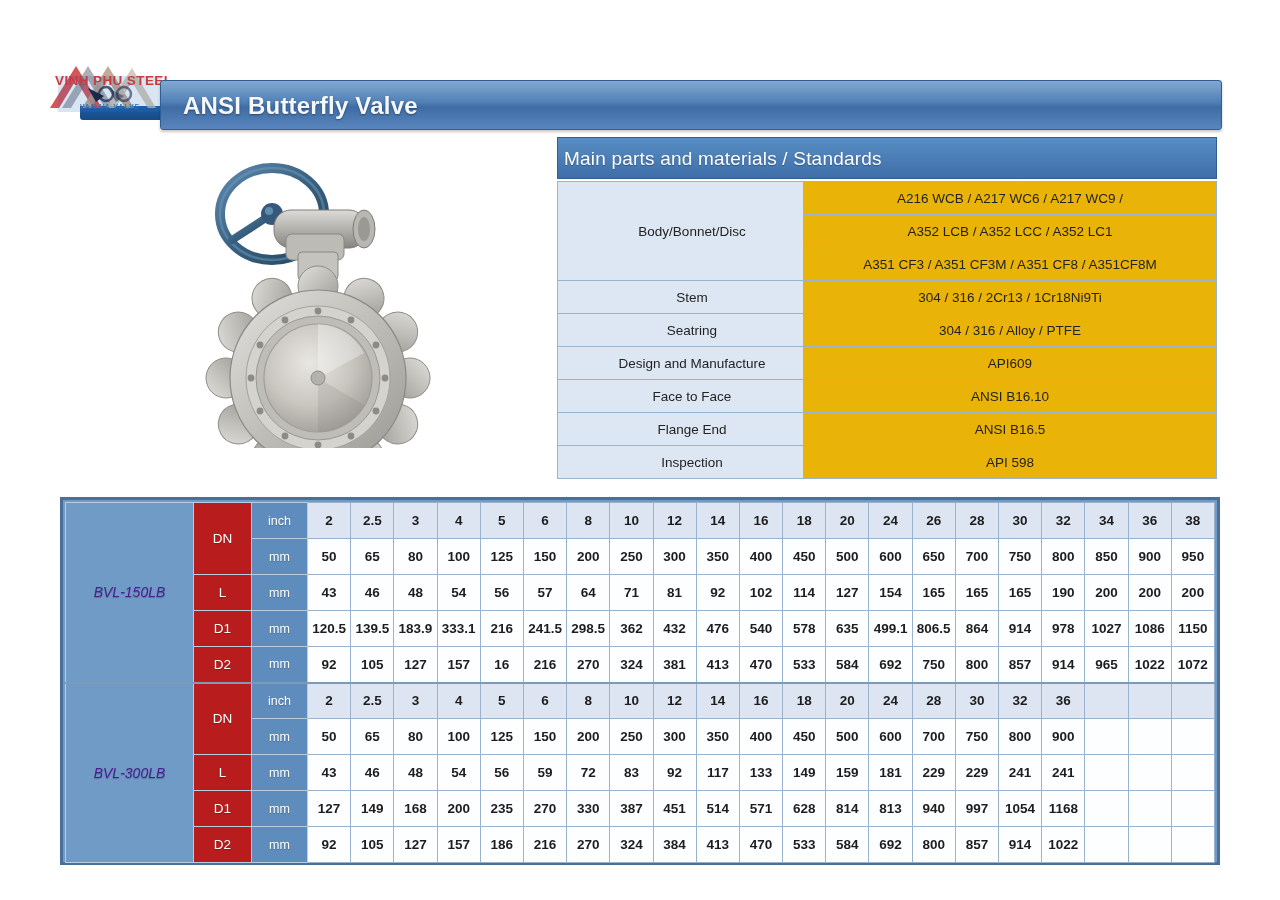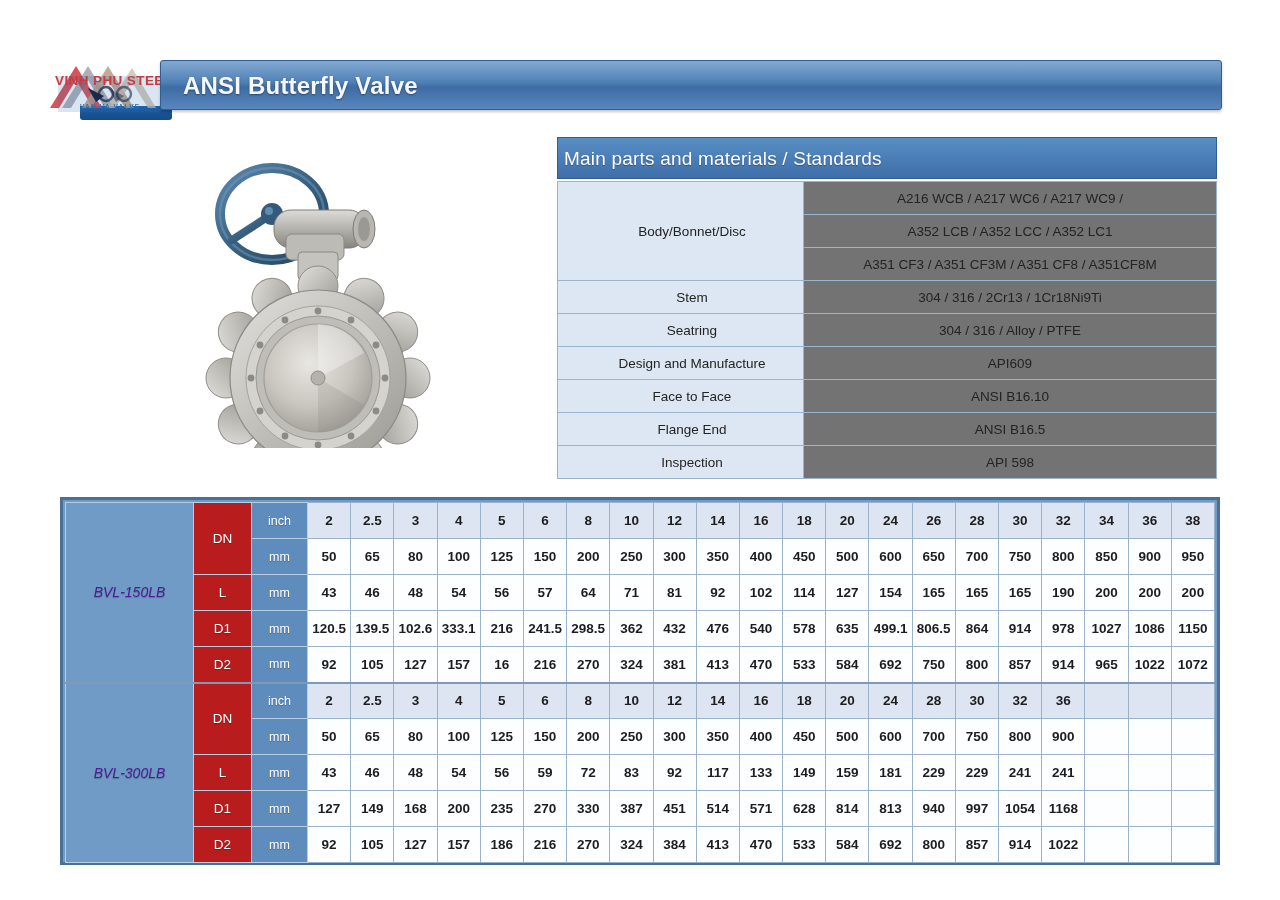--- a/index.html
+++ b/index.html
@@ -17,21 +17,21 @@
   
   .header-zone{
     position:absolute; left:0; top:0; width:1280px; height:128px;
   }
   .logo-box{
     position:absolute; left:46px; top:36px; width:122px; height:78px;
   }
   .logo-box svg{ display:block; }
 
   .title-bar{
-    position:absolute; left:160px; top:60px; width:1062px; height:50px;
+    position:absolute; left:160px; top:80px; width:1062px; height:50px;
     background:linear-gradient(to bottom,#5f90c4 0%, #4b7cb3 45%, #3f6ca4 55%, #5886bd 100%);
     border:1px solid #2f5d96;
     border-radius:3px 3px 3px 3px;
     box-shadow:0 2px 3px rgba(0,0,0,.22);
   }
   .title-bar .shade{
     position:absolute; left:0; top:0; right:0; height:50%;
     background:linear-gradient(to bottom, rgba(255,255,255,.22), rgba(255,255,255,0));
     border-radius:3px 3px 0 0;
     pointer-events:none;
@@ -76,21 +76,21 @@
     text-align:center;
     height:33px;
     color:#232323;
   }
   table.mat td.lbl{
     width:246px;
     background:#dde7f3;
     padding-left:24px;
   }
   table.mat td.val{
-    background:#737373;
+    background:#eab308;
   }
 
   
   .dim-wrap{
     position:absolute; left:60px; top:497px; width:1160px; height:368px;
     border:3px solid #4a7098;
     background:#6f9bc6;
     padding:2px;
   }
   table.dim{
@@ -375,21 +375,21 @@
           <td class="dv">190</td>
           <td class="dv">200</td>
           <td class="dv">200</td>
           <td class="dv">200</td>
         </tr>
         <tr>
           <td class="rowlbl">D1</td>
           <td class="unit">mm</td>
           <td class="dv">120.5</td>
           <td class="dv">139.5</td>
-          <td class="dv">102.6</td>
+          <td class="dv">183.9</td>
           <td class="dv">333.1</td>
           <td class="dv">216</td>
           <td class="dv">241.5</td>
           <td class="dv">298.5</td>
           <td class="dv">362</td>
           <td class="dv">432</td>
           <td class="dv">476</td>
           <td class="dv">540</td>
           <td class="dv">578</td>
           <td class="dv">635</td>

